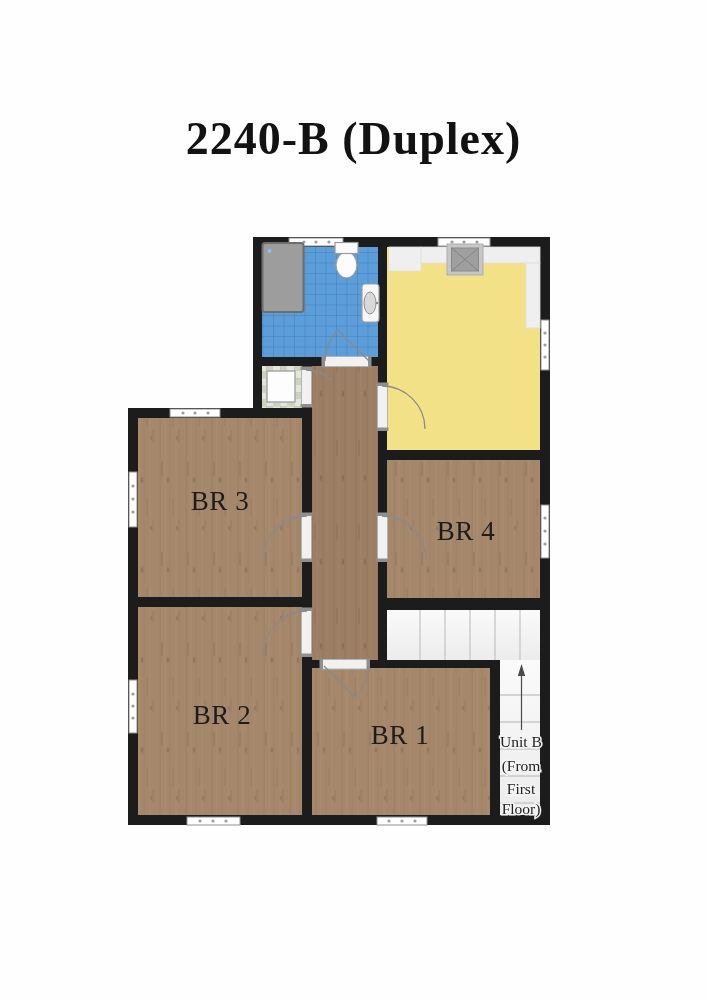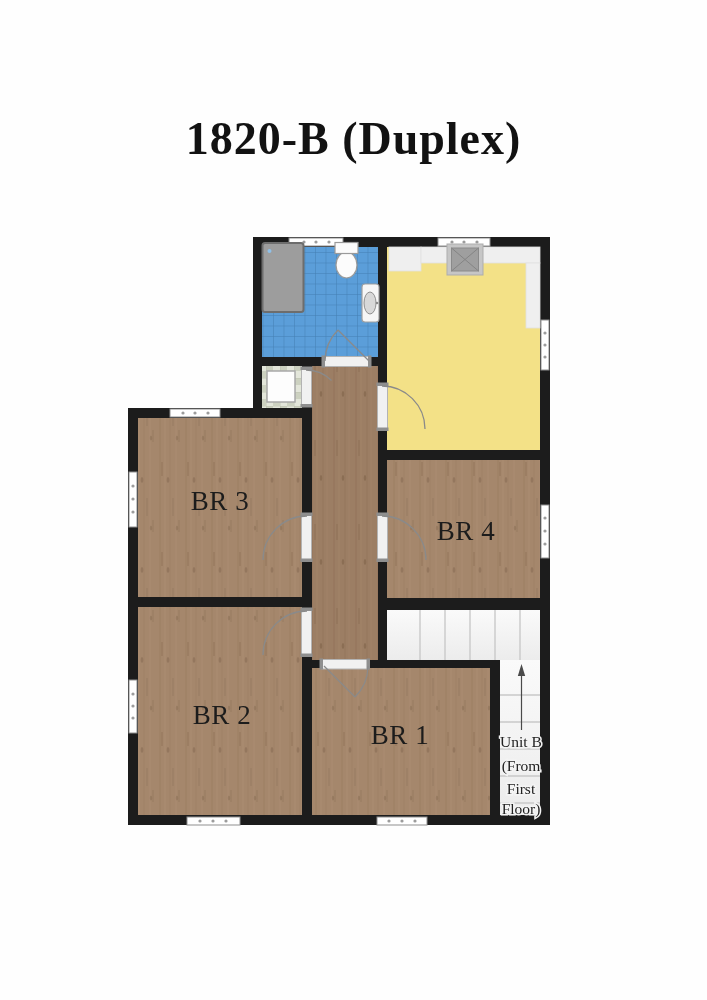--- a/index.html
+++ b/index.html
@@ -17,21 +17,21 @@
   .leaf{stroke:#8a8a8a;stroke-width:1.2;}
   .tread{stroke:#c9c9c9;stroke-width:1.4;}
   .room-label{font-size:27px;fill:#1c1c1c;letter-spacing:.5px;}
   .stair-note{font-size:15.5px;fill:#222;paint-order:stroke;stroke:#f4f4f4;stroke-width:3px;}
   text{font-family:"Liberation Serif","DejaVu Serif",serif;}
 </style>
 </head>
 <body>
 
 <div id="page">
-  <div id="plan-title">1820-B (Duplex)</div>
+  <div id="plan-title">2240-B (Duplex)</div>
 
   <svg width="707" height="1000" viewBox="0 0 707 1000">
     <defs>
       <pattern id="wood" width="26" height="90" patternUnits="userSpaceOnUse">
         <rect width="26" height="90" fill="#a5876c"></rect>
         <path d="M4 0V90" stroke="#97785d" stroke-width="1.1" opacity=".55"></path>
         <path d="M9 0V90" stroke="#b4967a" stroke-width=".8" opacity=".5"></path>
         <path d="M14 0V90" stroke="#8f7158" stroke-width=".7" opacity=".45"></path>
         <path d="M20 0V90" stroke="#b09176" stroke-width="1" opacity=".5"></path>
         <path d="M6 12v14" stroke="#7d6046" stroke-width="1" opacity=".45"></path>

